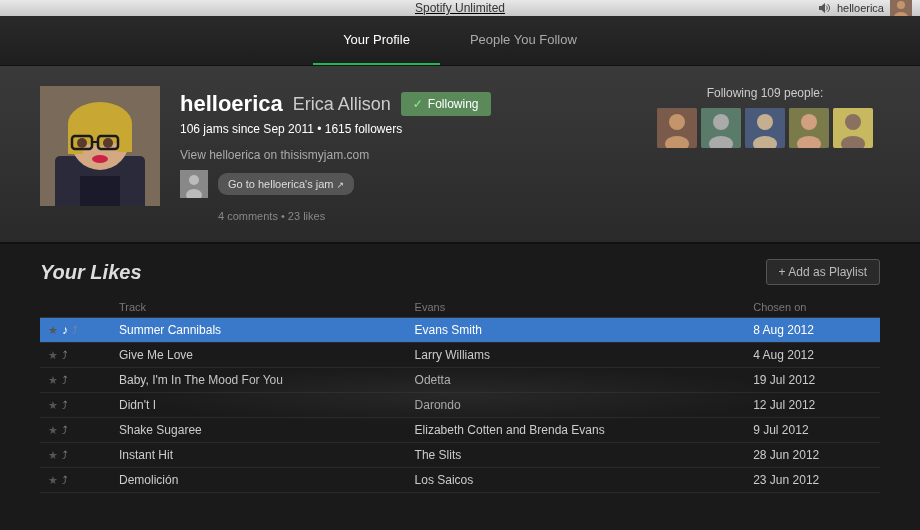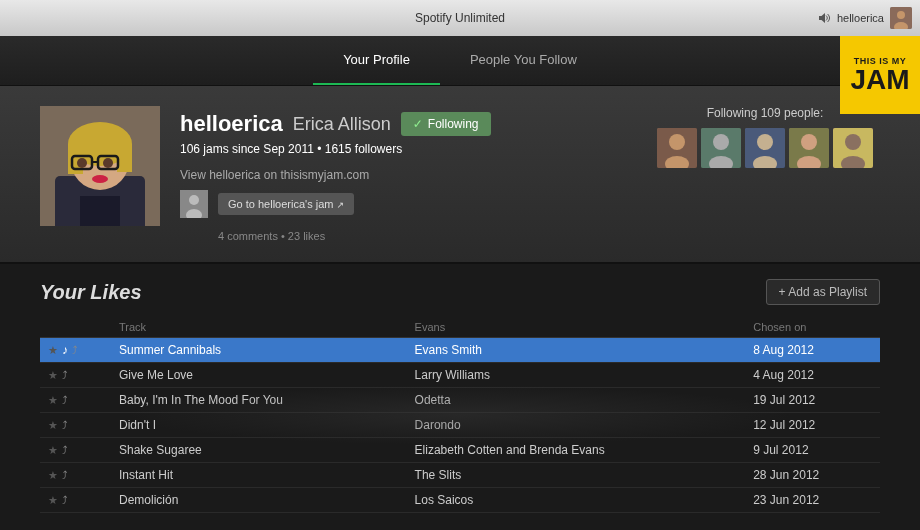--- a/index.html
+++ b/index.html
@@ -6,26 +6,27 @@
     body {
       width: 920px;
       height: 530px;
       font-family: 'Helvetica Neue', Arial, sans-serif;
       background: #1a1a1a;
       overflow: hidden;
     }
 
     
     .title-bar {
-      height: 36px;
+      height: 16px;
       background: linear-gradient(to bottom, #e8e8e8, #c8c8c8);
       display: flex;
       align-items: center;
       justify-content: center;
       position: relative;
+      text-decoration: underline;
     }
     .title-bar-text {
       font-size: 12px;
       color: #333;
       font-weight: 500;
     }
     .title-bar-controls {
       position: absolute;
       right: 0;
       top: 0;
@@ -184,21 +185,21 @@
     .jam-small-avatar {
       width: 28px;
       height: 28px;
       border-radius: 50%;
       background: #666;
     }
     .go-to-jam-btn {
       background: #555;
       color: #ddd;
       border: none;
-      border-radius: 3px;
+      border-radius: 9px;
       padding: 5px 10px;
       font-size: 11px;
       cursor: pointer;
     }
     .jam-link-icon { font-size: 9px; }
     .jam-meta {
       font-size: 11px;
       color: #888;
       margin-left: 38px;
       margin-top: 12px;
@@ -342,24 +343,20 @@
         </svg>
       </div>
     </div>
   </div>
 </div>
 
 <div class="nav-bar">
   <div class="nav-tabs">
     <div class="nav-tab active">Your Profile</div>
     <div class="nav-tab">People You Follow</div>
-  </div>
-  <div class="this-is-my-jam">
-    <span class="jam-this">THIS IS MY</span>
-    <span class="jam-word">JAM</span>
   </div>
 </div>
 
 <div class="profile-area">
   <div class="profile-photo">
     <svg width="120" height="120" viewBox="0 0 120 120">
       <rect width="120" height="120" fill="#7a6a5a"></rect>
 
       <rect x="15" y="70" width="90" height="60" rx="5" fill="#2a2a3a"></rect>
 

